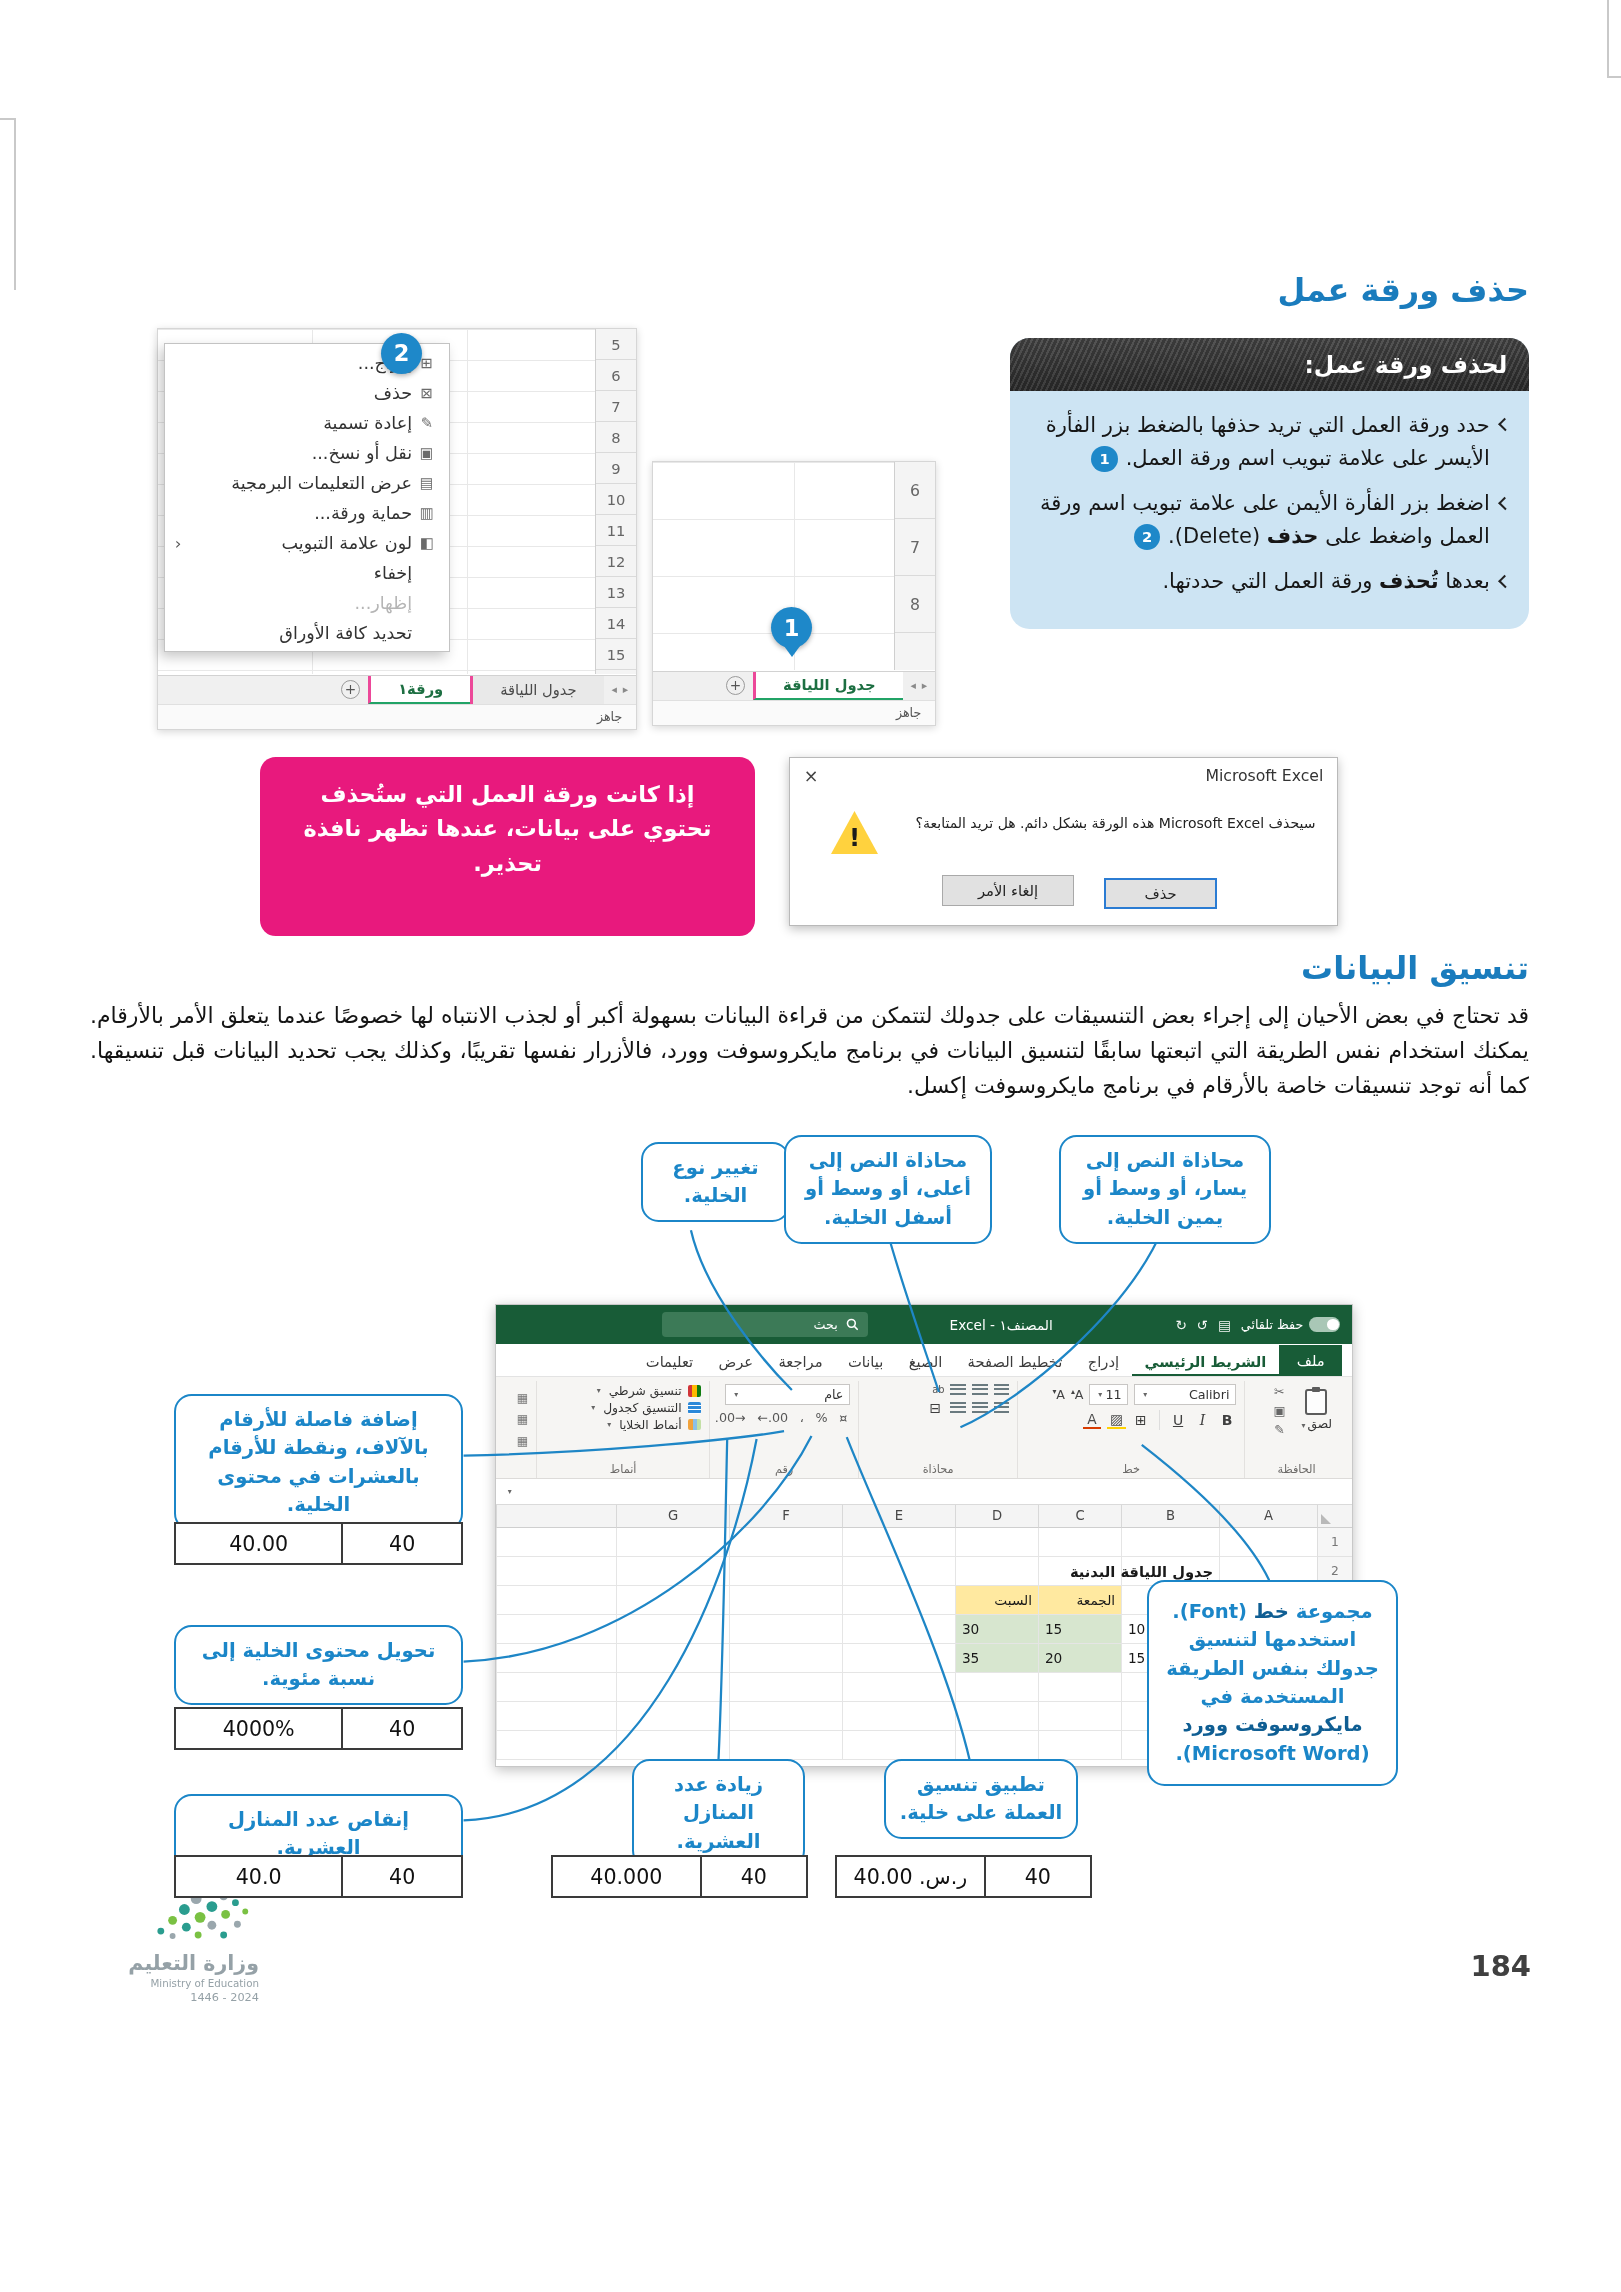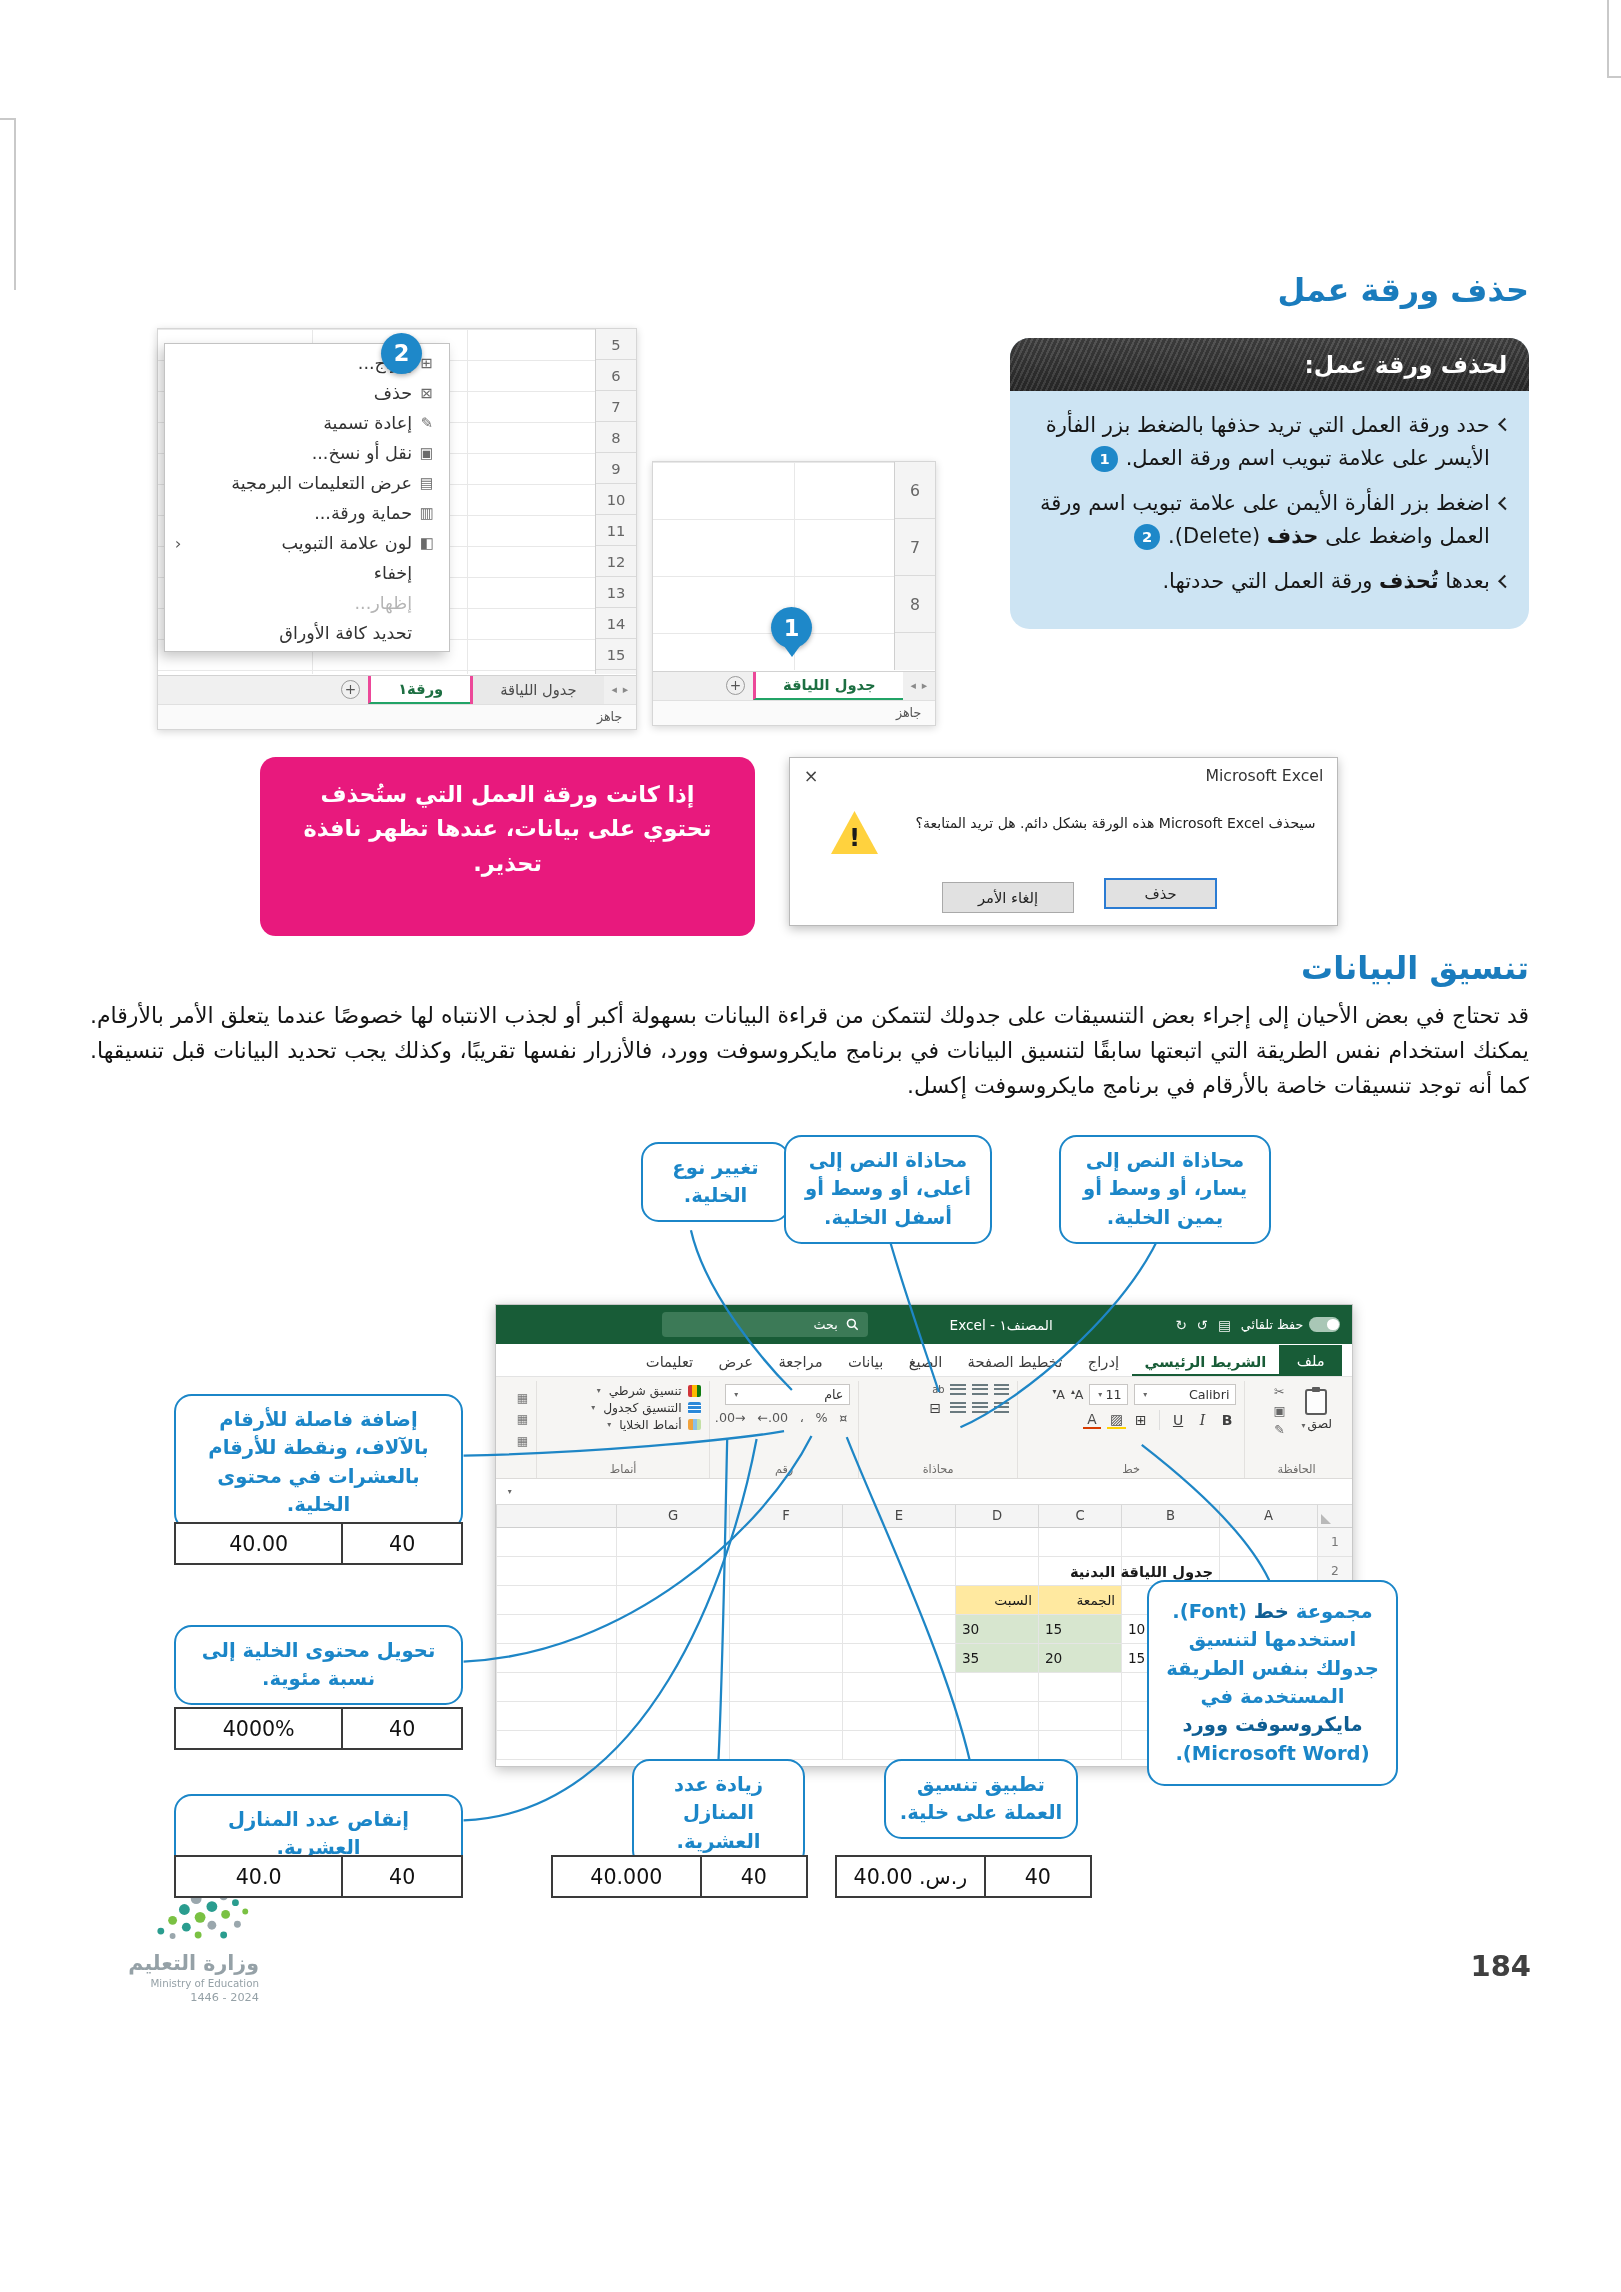--- a/index.html
+++ b/index.html
@@ -278,21 +278,21 @@
   <p>إذا كانت ورقة العمل التي ستُحذف تحتوي على بيانات، عندها تظهر نافذة تحذير.</p>
 </div>
 
 <div id="dialog">
   <div class="dlg-title">
     <span>Microsoft Excel</span>
     <span class="dlg-close">×</span>
   </div>
   <div class="warn-tri">!</div>
   <div class="dlg-msg">سيحذف Microsoft Excel هذه الورقة بشكل دائم. هل تريد المتابعة؟</div>
-  <div class="dlg-btn" style="left:152px;top:124px;width:132px">إلغاء الأمر</div>
+  <div class="dlg-btn" style="left:152px;top:117px;width:132px">إلغاء الأمر</div>
   <div class="dlg-btn primary" style="left:314px;top:120px;width:113px">حذف</div>
 </div>
 
 <h1 class="h-blue" style="right:92px;top:949px">تنسيق البيانات</h1>
 <p id="paragraph">قد تحتاج في بعض الأحيان إلى إجراء بعض التنسيقات على جدولك لتتمكن من قراءة البيانات بسهولة أكبر أو لجذب الانتباه لها خصوصًا عندما يتعلق الأمر بالأرقام. يمكنك استخدام نفس الطريقة التي اتبعتها سابقًا لتنسيق البيانات في برنامج مايكروسوفت وورد، فالأزرار نفسها تقريبًا، وكذلك يجب تحديد البيانات قبل تنسيقها. كما أنه توجد تنسيقات خاصة بالأرقام في برنامج مايكروسوفت إكسل.</p>
 
 <div id="xl">
   <div class="xl-title">
     <span style="display:flex;align-items:center;gap:5.9px">
         <span class="pill"></span>

